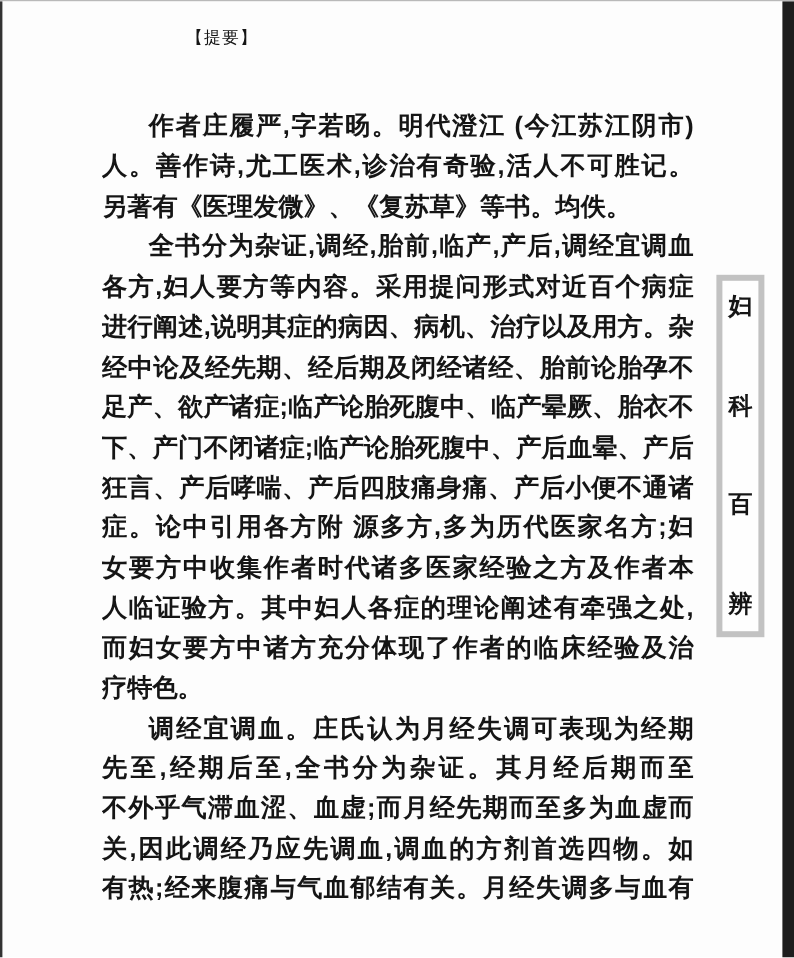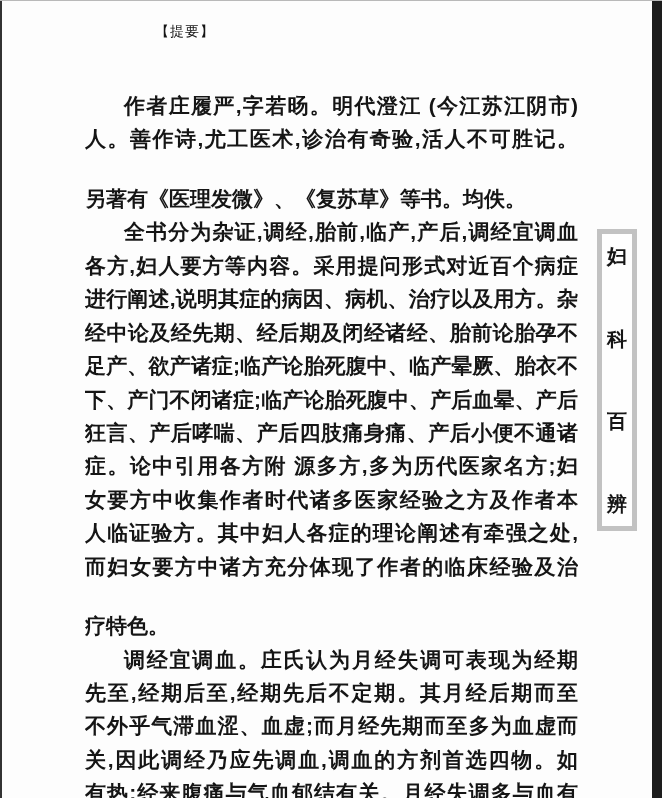--- a/index.html
+++ b/index.html
@@ -52,21 +52,21 @@
     line-height: 33.45px;
     font-size: 21px;
     font-weight: 600;
     letter-spacing: 0;
     text-align: justify;
     text-align-last: justify;
     white-space: nowrap;
     overflow: hidden;
   }
   .line.first { text-indent: 39px; }
-  .line.short { text-align-last: left; margin-top: 26px; }
+  .line.short { text-align-last: left; }
   .side-tab {
     position: absolute;
     left: 597px; top: 228px;
     width: 40px; height: 302px;
     background: #fefefe;
     border: 5px solid var(--tab-border);
     display: flex;
     flex-direction: column;
     justify-content: space-between;
     align-items: center;
@@ -98,21 +98,21 @@
       <div class="line">经中论及经先期、经后期及闭经诸经、胎前论胎孕不</div>
       <div class="line">足产、欲产诸症;临产论胎死腹中、临产晕厥、胎衣不</div>
       <div class="line">下、产门不闭诸症;临产论胎死腹中、产后血晕、产后</div>
       <div class="line">狂言、产后哮喘、产后四肢痛身痛、产后小便不通诸</div>
       <div class="line">症。论中引用各方附 源多方,多为历代医家名方;妇</div>
       <div class="line">女要方中收集作者时代诸多医家经验之方及作者本</div>
       <div class="line">人临证验方。其中妇人各症的理论阐述有牵强之处,</div>
       <div class="line">而妇女要方中诸方充分体现了作者的临床经验及治</div>
       <div class="line short">疗特色。</div>
       <div class="line first">调经宜调血。庄氏认为月经失调可表现为经期</div>
-      <div class="line">先至,经期后至,经期先后不定期。其月经后期而至</div>
+      <div class="line">先至,经期后至,全书分为杂证。其月经后期而至</div>
       <div class="line">不外乎气滞血涩、血虚;而月经先期而至多为血虚而</div>
       <div class="line">关,因此调经乃应先调血,调血的方剂首选四物。如</div>
       <div class="line">有热;经来腹痛与气血郁结有关。月经失调多与血有</div>
     </div>
 
   <div class="side-tab">
       <span class="tab-char">妇</span>
       <span class="tab-char">科</span>
       <span class="tab-char">百</span>
       <span class="tab-char">辨</span>

